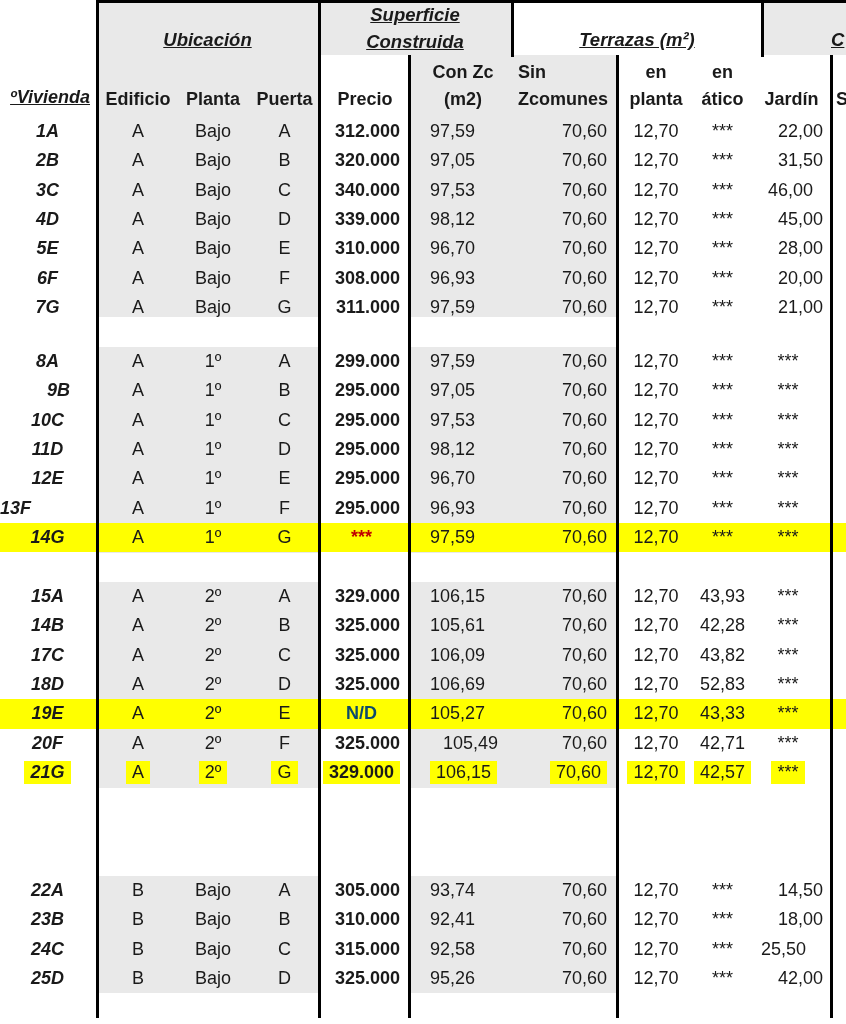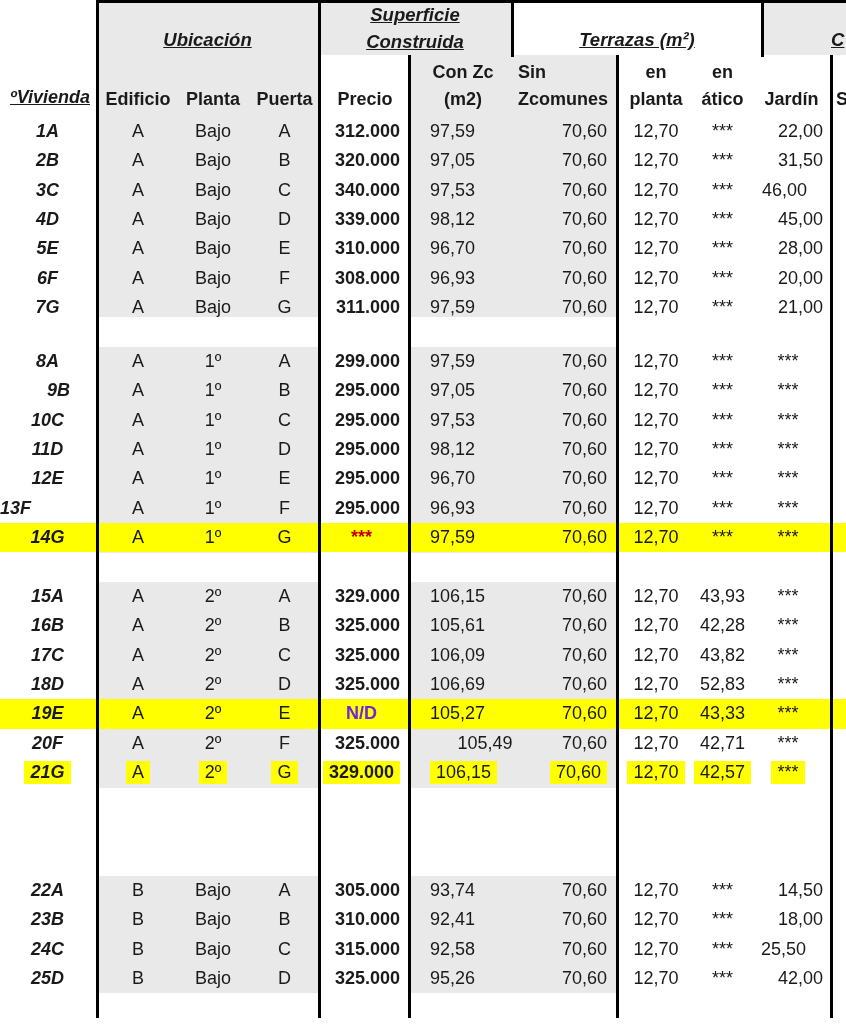--- a/index.html
+++ b/index.html
@@ -64,21 +64,21 @@
       <div class="row" style="top: 175.7px; height: 29.35px;">
         <div class="cell c-num" style="left: 0px; width: 95px; line-height: 29.35px; text-align: center;">3C</div>
         <div class="cell" style="left: 100px; width: 76px; line-height: 29.35px; text-align: center;">A</div>
         <div class="cell" style="left: 176px; width: 74px; line-height: 29.35px; text-align: center;">Bajo</div>
         <div class="cell" style="left: 250px; width: 69px; line-height: 29.35px; text-align: center;">C</div>
         <div class="cell c-precio" style="left: 323px; width: 84px; line-height: 29.35px; text-align: right; padding-right: 7px;">340.000</div>
         <div class="cell" style="left: 414px; width: 98px; line-height: 29.35px; text-align: left; padding-left: 16px;">97,53</div>
         <div class="cell" style="left: 512px; width: 102px; line-height: 29.35px; text-align: right; padding-right: 7px;">70,60</div>
         <div class="cell" style="left: 620px; width: 72px; line-height: 29.35px; text-align: center;">12,70</div>
         <div class="cell" style="left: 692px; width: 61px; line-height: 29.35px; text-align: center;">***</div>
-        <div class="cell" style="left: 753px; width: 76px; line-height: 29.35px; text-align: right; padding-right: 22px;">46,00</div>
+        <div class="cell" style="left: 753px; width: 76px; line-height: 29.35px; text-align: right; padding-right: 16px;">46,00</div>
       </div>
       <div class="row" style="top: 205.05px; height: 29.35px;">
         <div class="cell c-num" style="left: 0px; width: 95px; line-height: 29.35px; text-align: center;">4D</div>
         <div class="cell" style="left: 100px; width: 76px; line-height: 29.35px; text-align: center;">A</div>
         <div class="cell" style="left: 176px; width: 74px; line-height: 29.35px; text-align: center;">Bajo</div>
         <div class="cell" style="left: 250px; width: 69px; line-height: 29.35px; text-align: center;">D</div>
         <div class="cell c-precio" style="left: 323px; width: 84px; line-height: 29.35px; text-align: right; padding-right: 7px;">339.000</div>
         <div class="cell" style="left: 414px; width: 98px; line-height: 29.35px; text-align: left; padding-left: 16px;">98,12</div>
         <div class="cell" style="left: 512px; width: 102px; line-height: 29.35px; text-align: right; padding-right: 7px;">70,60</div>
         <div class="cell" style="left: 620px; width: 72px; line-height: 29.35px; text-align: center;">12,70</div>
@@ -211,21 +211,21 @@
         <div class="cell" style="left: 176px; width: 74px; line-height: 29.35px; text-align: center;">2º</div>
         <div class="cell" style="left: 250px; width: 69px; line-height: 29.35px; text-align: center;">A</div>
         <div class="cell c-precio" style="left: 323px; width: 84px; line-height: 29.35px; text-align: right; padding-right: 7px;">329.000</div>
         <div class="cell" style="left: 414px; width: 98px; line-height: 29.35px; text-align: left; padding-left: 16px;">106,15</div>
         <div class="cell" style="left: 512px; width: 102px; line-height: 29.35px; text-align: right; padding-right: 7px;">70,60</div>
         <div class="cell" style="left: 620px; width: 72px; line-height: 29.35px; text-align: center;">12,70</div>
         <div class="cell" style="left: 692px; width: 61px; line-height: 29.35px; text-align: center;">43,93</div>
         <div class="cell" style="left: 753px; width: 76px; line-height: 29.35px; text-align: center; padding-right: 6px;">***</div>
       </div>
       <div class="row" style="top: 611.35px; height: 29.35px;">
-        <div class="cell c-num" style="left: 0px; width: 95px; line-height: 29.35px; text-align: center;">16B</div>
+        <div class="cell c-num" style="left: 0px; width: 95px; line-height: 29.35px; text-align: center;">14B</div>
         <div class="cell" style="left: 100px; width: 76px; line-height: 29.35px; text-align: center;">A</div>
         <div class="cell" style="left: 176px; width: 74px; line-height: 29.35px; text-align: center;">2º</div>
         <div class="cell" style="left: 250px; width: 69px; line-height: 29.35px; text-align: center;">B</div>
         <div class="cell c-precio" style="left: 323px; width: 84px; line-height: 29.35px; text-align: right; padding-right: 7px;">325.000</div>
         <div class="cell" style="left: 414px; width: 98px; line-height: 29.35px; text-align: left; padding-left: 16px;">105,61</div>
         <div class="cell" style="left: 512px; width: 102px; line-height: 29.35px; text-align: right; padding-right: 7px;">70,60</div>
         <div class="cell" style="left: 620px; width: 72px; line-height: 29.35px; text-align: center;">12,70</div>
         <div class="cell" style="left: 692px; width: 61px; line-height: 29.35px; text-align: center;">42,28</div>
         <div class="cell" style="left: 753px; width: 76px; line-height: 29.35px; text-align: center; padding-right: 6px;">***</div>
       </div>
@@ -251,34 +251,34 @@
         <div class="cell" style="left: 512px; width: 102px; line-height: 29.35px; text-align: right; padding-right: 7px;">70,60</div>
         <div class="cell" style="left: 620px; width: 72px; line-height: 29.35px; text-align: center;">12,70</div>
         <div class="cell" style="left: 692px; width: 61px; line-height: 29.35px; text-align: center;">52,83</div>
         <div class="cell" style="left: 753px; width: 76px; line-height: 29.35px; text-align: center; padding-right: 6px;">***</div>
       </div>
       <div class="row" style="top: 699.4px; height: 29.35px; background: rgb(255, 255, 0);">
         <div class="cell c-num" style="left: 0px; width: 95px; line-height: 29.35px; text-align: center;">19E</div>
         <div class="cell" style="left: 100px; width: 76px; line-height: 29.35px; text-align: center;">A</div>
         <div class="cell" style="left: 176px; width: 74px; line-height: 29.35px; text-align: center;">2º</div>
         <div class="cell" style="left: 250px; width: 69px; line-height: 29.35px; text-align: center;">E</div>
-        <div class="cell c-precio" style="left: 323px; width: 84px; line-height: 29.35px; color: #6d28d9; text-align: center; padding-right: 7px;">N/D</div>
+        <div class="cell c-precio" style="left: 323px; width: 84px; line-height: 29.35px; color: #0c4a6e; text-align: center; padding-right: 7px;">N/D</div>
         <div class="cell" style="left: 414px; width: 98px; line-height: 29.35px; text-align: left; padding-left: 16px;">105,27</div>
         <div class="cell" style="left: 512px; width: 102px; line-height: 29.35px; text-align: right; padding-right: 7px;">70,60</div>
         <div class="cell" style="left: 620px; width: 72px; line-height: 29.35px; text-align: center;">12,70</div>
         <div class="cell" style="left: 692px; width: 61px; line-height: 29.35px; text-align: center;">43,33</div>
         <div class="cell" style="left: 753px; width: 76px; line-height: 29.35px; text-align: center; padding-right: 6px;">***</div>
       </div>
       <div class="row" style="top: 728.75px; height: 29.35px;">
         <div class="cell c-num" style="left: 0px; width: 95px; line-height: 29.35px; text-align: center;">20F</div>
         <div class="cell" style="left: 100px; width: 76px; line-height: 29.35px; text-align: center;">A</div>
         <div class="cell" style="left: 176px; width: 74px; line-height: 29.35px; text-align: center;">2º</div>
         <div class="cell" style="left: 250px; width: 69px; line-height: 29.35px; text-align: center;">F</div>
         <div class="cell c-precio" style="left: 323px; width: 84px; line-height: 29.35px; text-align: right; padding-right: 7px;">325.000</div>
-        <div class="cell" style="left: 428px; width: 98px; line-height: 29.35px; text-align: center; padding-left: 16px;">105,49</div>
+        <div class="cell" style="left: 400px; width: 98px; line-height: 29.35px; text-align: right; padding-left: 16px;">105,49</div>
         <div class="cell" style="left: 512px; width: 102px; line-height: 29.35px; text-align: right; padding-right: 7px;">70,60</div>
         <div class="cell" style="left: 620px; width: 72px; line-height: 29.35px; text-align: center;">12,70</div>
         <div class="cell" style="left: 692px; width: 61px; line-height: 29.35px; text-align: center;">42,71</div>
         <div class="cell" style="left: 753px; width: 76px; line-height: 29.35px; text-align: center; padding-right: 6px;">***</div>
       </div>
       <div class="row" style="top: 758.1px; height: 29.35px;">
         <div class="cell c-num" style="left: 0px; width: 95px; line-height: 29.35px; text-align: center;"><span class="hlc">21G</span></div>
         <div class="cell" style="left: 100px; width: 76px; line-height: 29.35px; text-align: center;"><span class="hlc">A</span></div>
         <div class="cell" style="left: 176px; width: 74px; line-height: 29.35px; text-align: center;"><span class="hlc">2º</span></div>
         <div class="cell" style="left: 250px; width: 69px; line-height: 29.35px; text-align: center;"><span class="hlc">G</span></div>

